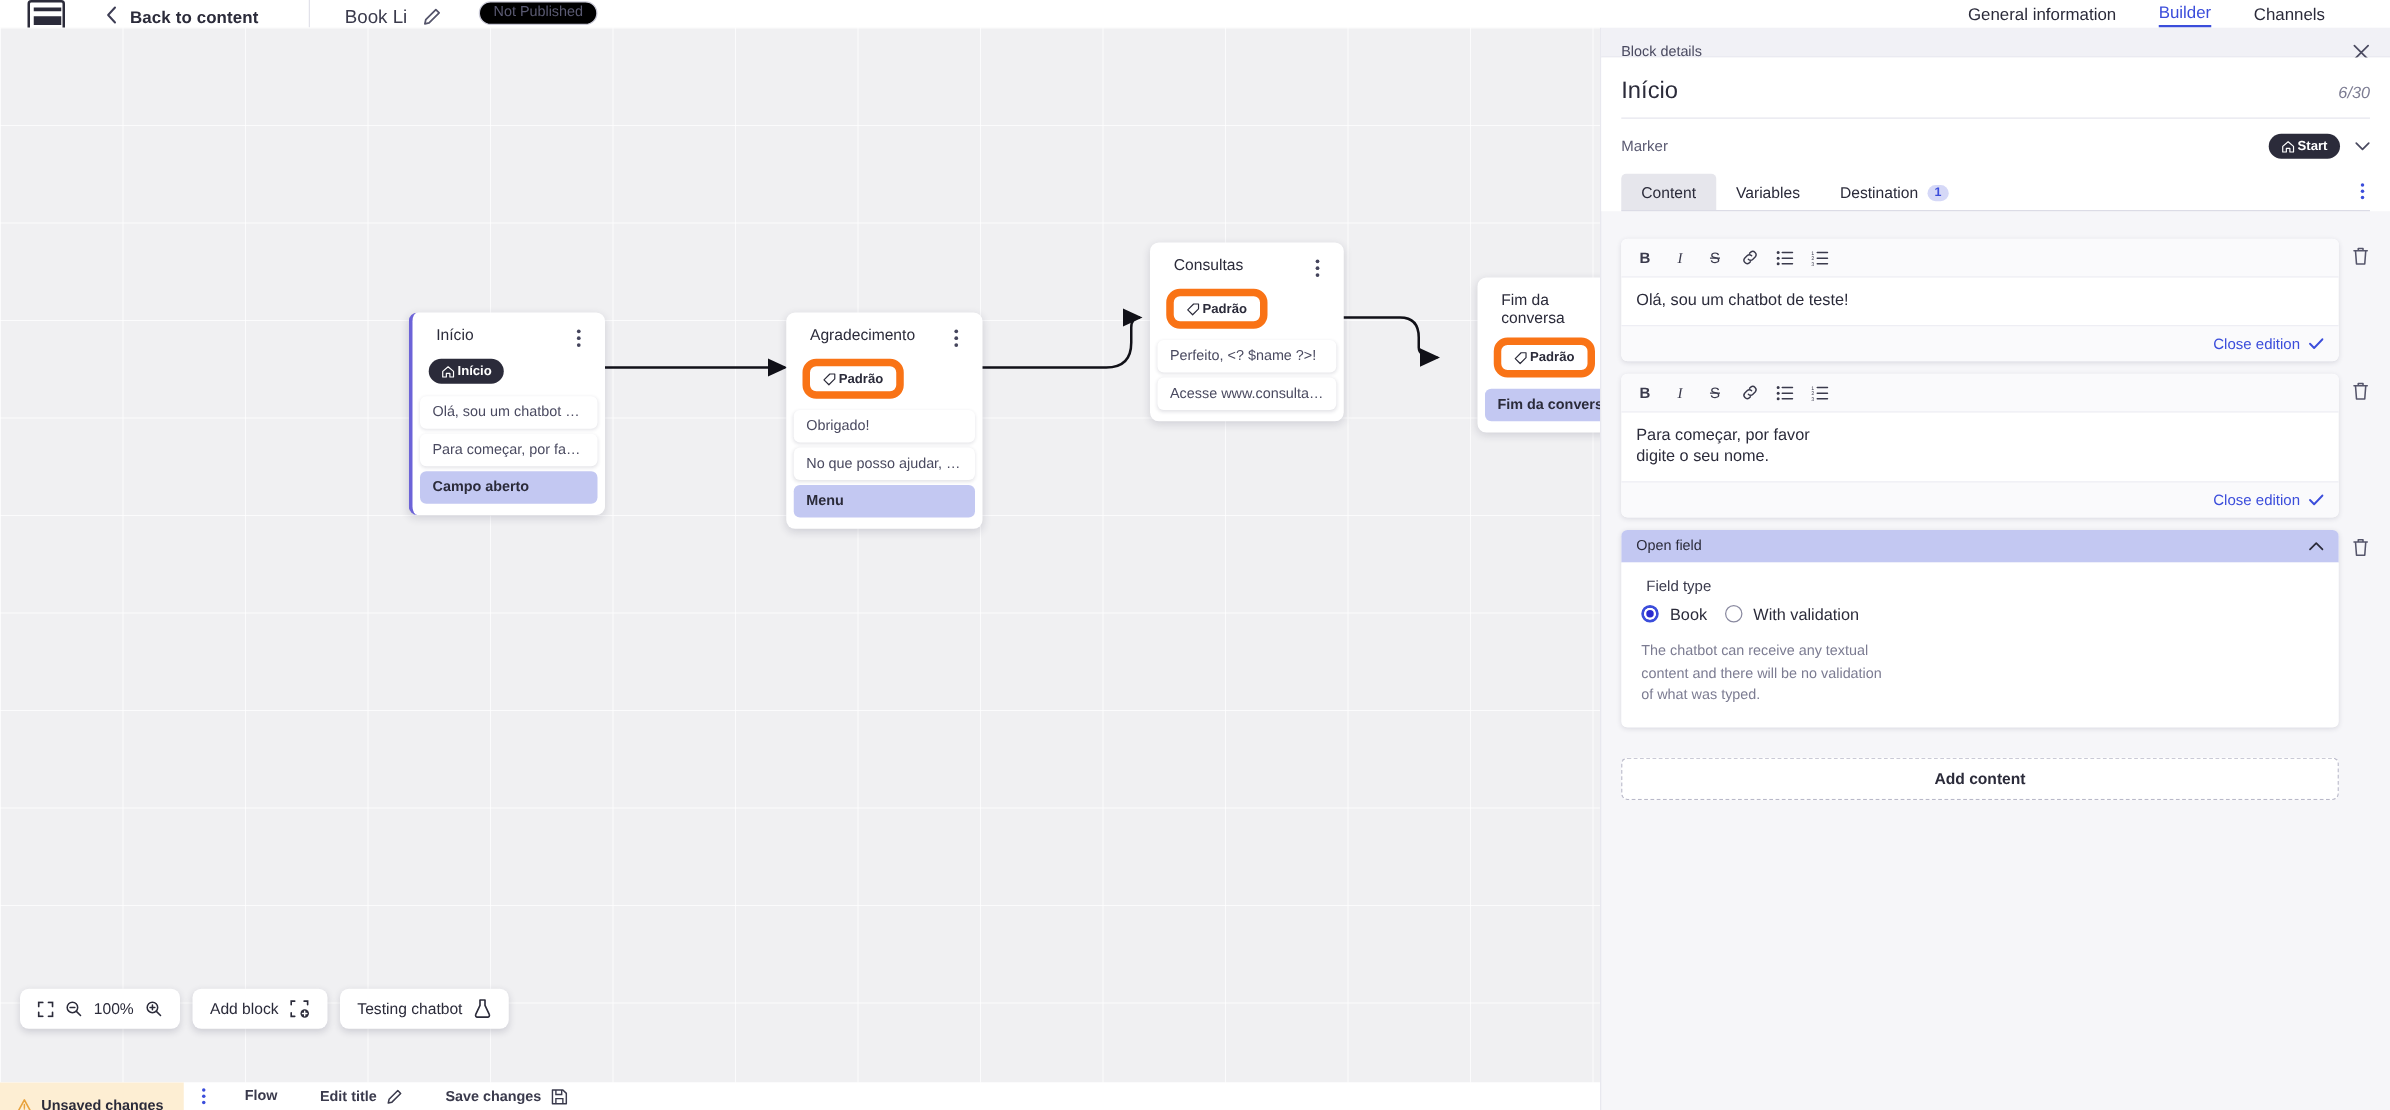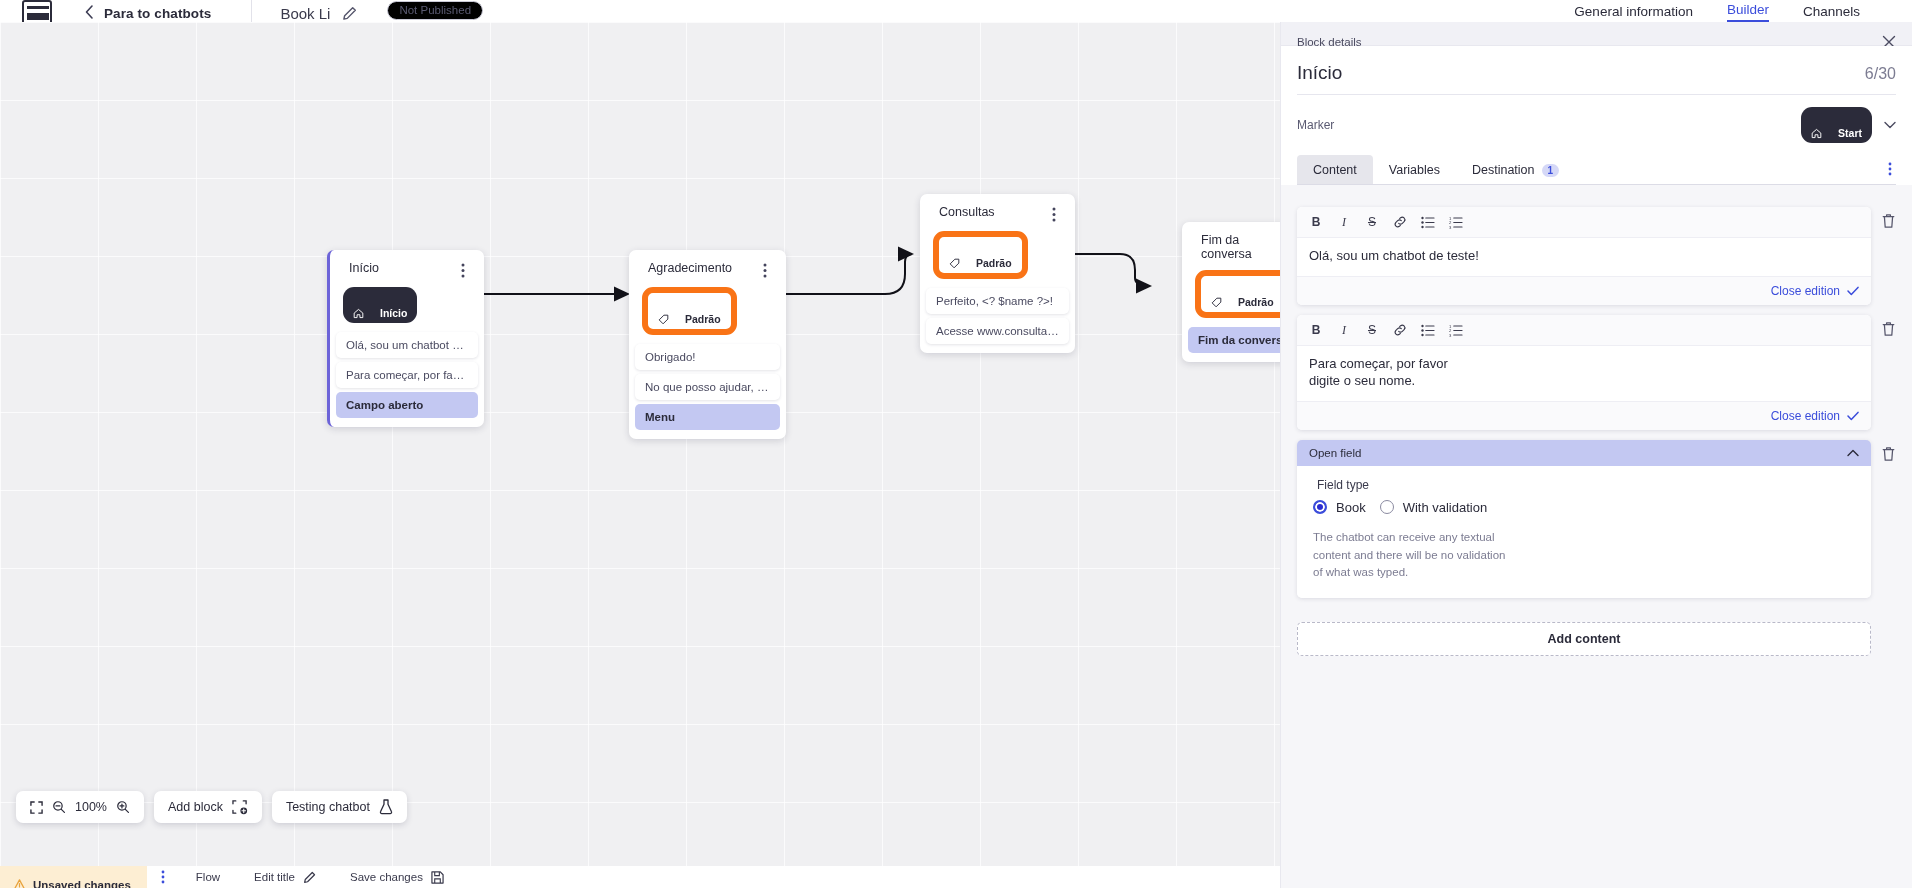--- a/index.html
+++ b/index.html
@@ -78,22 +78,22 @@
   .node {
     position: absolute; background: #ffffff; border-radius: 7px;
     box-shadow: 0 2px 7px rgba(40,40,70,.16);
     padding: 11px 0 9px;
   }
   .node.selected { border-left: 3px solid #6c63d8; }
   .node-head { display: flex; align-items: flex-start; padding: 0 19px; }
   .node-title { font-size: 12.5px; color: #2b2b3a; font-weight: 500; }
   .node-kebab { margin-left: auto; color: #44445c; line-height: 0; padding-top: 2px; }
   .chip {
-    display: inline-flex; align-items: center; gap: 16px;
-    margin: 9px 13px 0; padding: 20px 10px 4px;
+    display: inline-flex; align-items: center; gap: 2px;
+    margin: 9px 13px 0; padding: 4px 10px 4px;
     border-radius: 11px; font-size: 10.5px; font-weight: bold;
   }
   .chip.dark { background: #2b2b3a; color: #ffffff; }
   .chip.light { background: #ffffff; color: #2b2b3a; border: 6px solid #f97316; }
   .node-rows { margin-top: 9px; display: flex; flex-direction: column; gap: 4px; }
   .node-row {
     margin: 0 6px; padding: 7px 10px; border-radius: 5px;
     font-size: 11.5px; color: #4a4a60; background: #ffffff;
     box-shadow: 0 1px 3px rgba(40,40,70,.13);
     white-space: nowrap; overflow: hidden; text-overflow: ellipsis;
@@ -115,41 +115,41 @@
   .statusbar {
     position: absolute; left: 0; bottom: 0; width: 1280px; height: 22px;
     background: #ffffff; display: flex; align-items: center; z-index: 20;
   }
   .unsaved {
     height: 22px; background: #fdeed3; display: flex; align-items: center; gap: 7px;
     padding: 16px 16px 0 13px; font-size: 11.5px; font-weight: bold; color: #2b2b3a;
   }
   .sb-kebab { padding: 0 14px; color: #3b4ddb; line-height: 0; }
   .sb-item {
-    display: flex; align-items: center; gap: 8px; padding: 0 17px;
-    font-size: 11.5px; font-weight: normal; color: #3a3a4c;
+    display: flex; align-items: flex-end; gap: 8px; padding: 0 17px;
+    font-size: 11.5px; font-weight: bold; color: #3a3a4c;
   }
 
   
   .panel {
     position: absolute; right: 0; top: 22px; width: 632px; height: 866px;
     background: #f6f6f9; border-left: 1px solid #e8e8ef;
     display: flex; flex-direction: column;
   }
   .panel-bar {
     height: 24px; background: #f1f1f6; display: flex; align-items: center;
     padding: 16px 16px 0 16px; border-bottom: 1px solid #e8e8ef;
   }
   .panel-bar-title { font-size: 11.5px; color: #4a4a60; }
   .panel-close { margin-left: auto; color: #4a4a60; line-height: 0; }
 
   .panel-body { background: #ffffff; padding: 0 16px; }
   .panel-h1row { display: flex; align-items: baseline; padding: 16px 0 10px; }
   .panel-h1 { font-size: 19px; color: #2b2b3a; }
-  .panel-count { margin-left: auto; font-size: 16px; color: #7c7c92; }
+  .panel-count { margin-left: auto; font-size: 13px; color: #7c7c92; font-style: italic; }
   .panel-rule { height: 1px; background: #e6e6ee; }
   .marker-row { display: flex; align-items: center; padding: 12px 0 12px; }
   .marker-label { font-size: 12px; color: #5a5a72; }
   .marker-right { margin-left: auto; display: flex; align-items: center; gap: 12px; }
   .marker-caret { color: #4a4a60; font-size: 11px; }
 
   .tabs { display: flex; align-items: flex-end; gap: 0; position: relative; }
   .tab {
     padding: 8px 16px 7px; font-size: 12.5px; color: #2b2b3a; font-weight: 500;
     border-radius: 4px 4px 0 0; display: flex; align-items: center; gap: 7px;
@@ -218,21 +218,21 @@
 
 <div id="app">
 
   <div class="topbar">
     <div class="logo-box"></div>
     <span class="back-chevron">
       <svg width="10" height="16" viewBox="0 0 10 16">
           <path d="M8 2 L2.5 8 L8 14" fill="none" stroke="#3d3d54" stroke-width="1.6" stroke-linecap="round" stroke-linejoin="round"></path>
         </svg>
     </span>
-    <span class="back-label">Para to chatbots</span>
+    <span class="back-label">Back to content</span>
     <div class="top-divider"></div>
     <span class="bot-title">Book Li</span>
     <span class="pencil-ico">
       <svg width="15" height="15" viewBox="0 0 16 16">
           <path d="M11.4 1.8l2.8 2.8L5.6 13.2 2 14l.8-3.6z" fill="none" stroke="#55556b" stroke-width="1.5" stroke-linejoin="round"></path>
         </svg>
     </span>
     <span class="notpub-badge">Not Published</span>
     <div class="topnav">
       <span class="topnav-item">General information</span>

